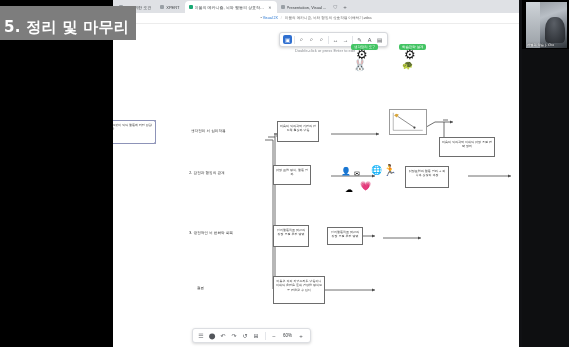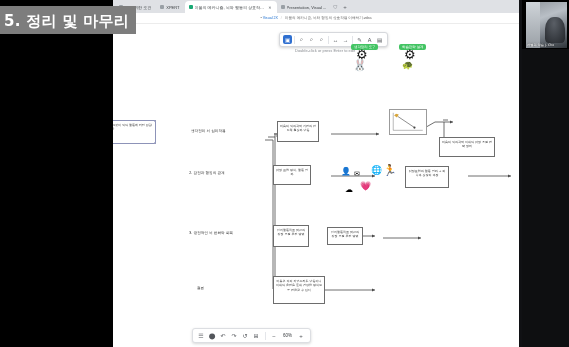--- a/index.html
+++ b/index.html
@@ -12,21 +12,21 @@
   #root { position: relative; width: 569px; height: 347px; background: #000; }
 
   
   .letterbox-left  { position:absolute; left:0; top:0; width:113px; height:347px; background:#000; z-index:5;}
 
   
   .slide-title {
     position:absolute; left:0; top:6px; z-index:40;
     background:#7d7d7d; color:#fff;
     font-size:15px; font-weight:bold;
-    padding:6px 7px 3px 4px;
+    padding:12px 7px 3px 4px;
     letter-spacing:.3px;
     white-space:nowrap;
     font-family:"DejaVu Sans", sans-serif;
   }
 
   
   .browser { position:absolute; left:113px; top:0; width:406px; height:347px; background:#ffffff; z-index:10; }
   .tabstrip {
     position:absolute; left:0; top:0; width:406px; height:13px;
     background:#dfe1e5; display:flex; align-items:flex-end; padding-left:2px; gap:0;

